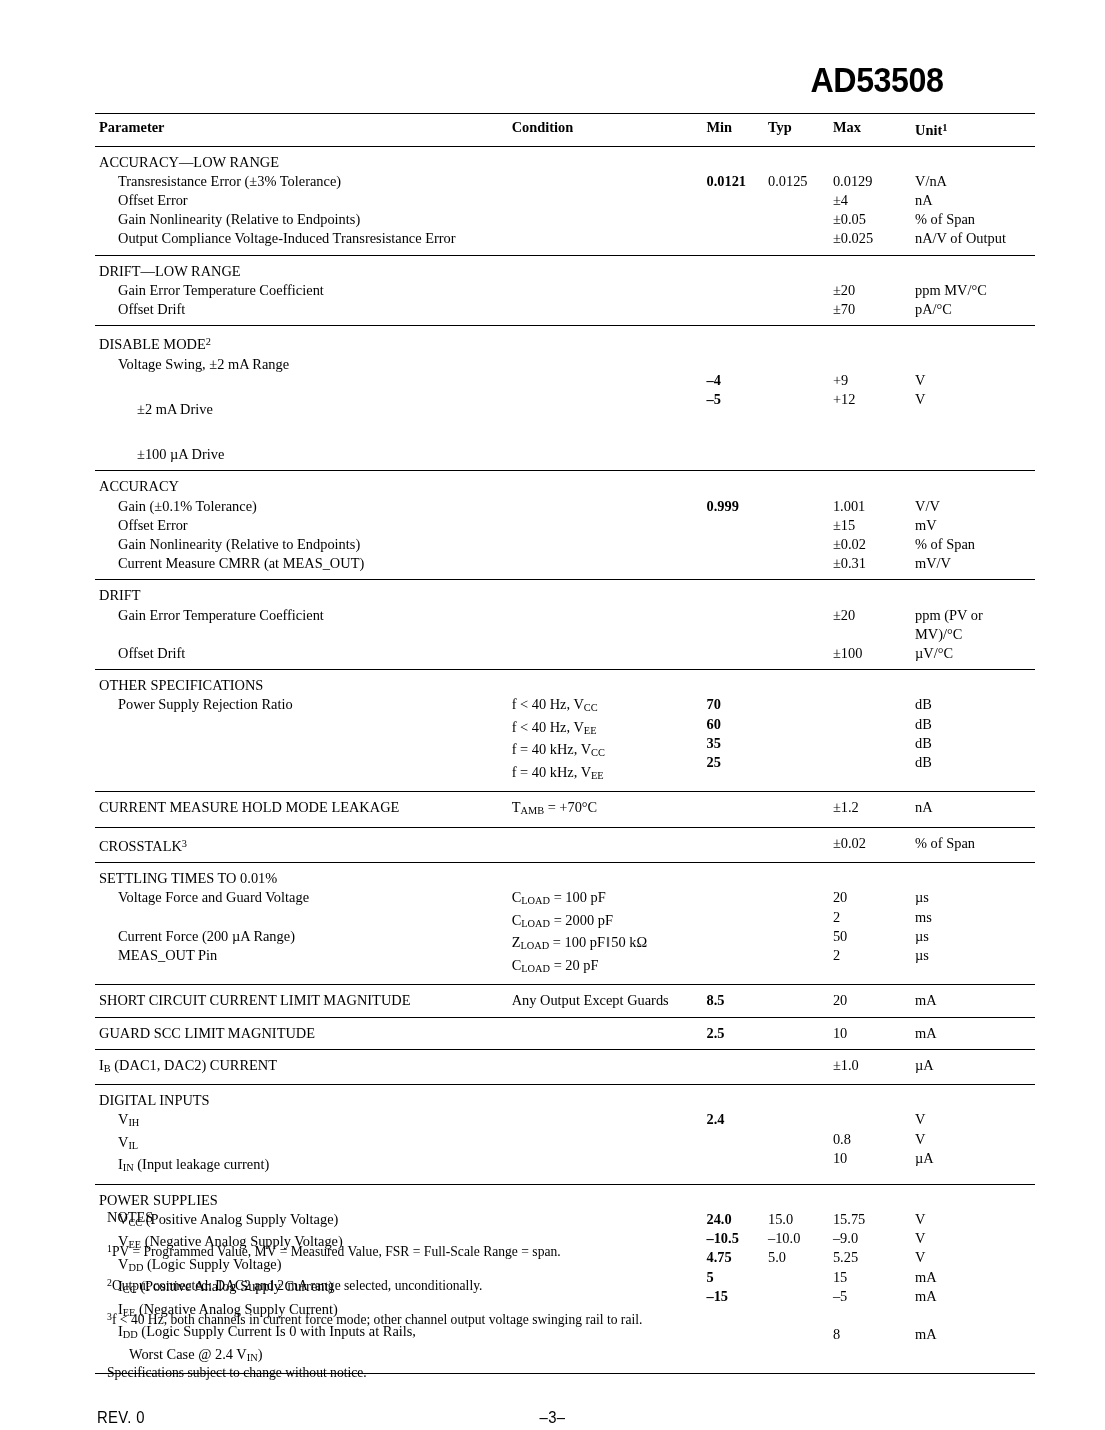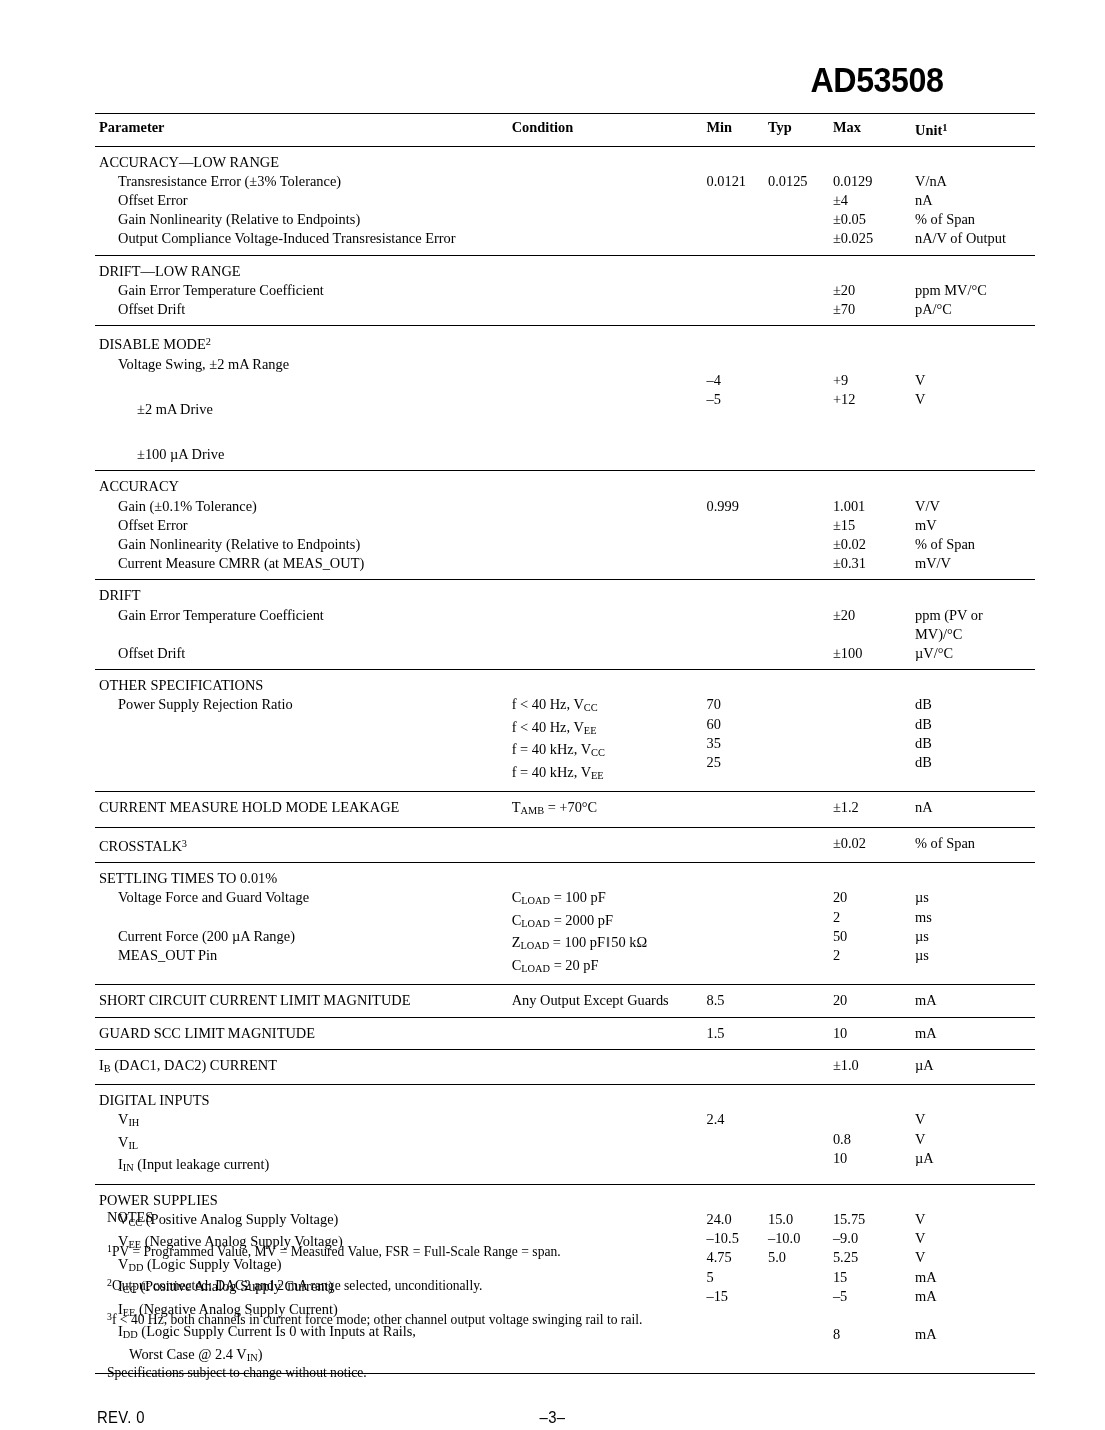--- a/index.html
+++ b/index.html
@@ -54,21 +54,21 @@
   .hdr-row td {
     font-weight: bold;
     padding: 4px 0 5px 0;
   }
   .sect-row > td {
     padding-top: 6px;
     padding-bottom: 6px;
   }
   .c-param   { width: 413px; padding-left: 4px !important; }
   .c-cond    { width: 192px; border-left: 1.1px solid #000; padding-left: 8px !important; }
-  .c-min     { width: 63px;  border-left: 1.1px solid #000; padding-left: 8px !important; }
+  .c-min     { width: 63px;  border-left: 1.1px solid #000; padding-left: 8px !important; font-weight: bold; }
   .c-typ     { width: 67px; padding-left: 2px !important;}
   .c-max     { width: 80px; padding-left: 2px !important;}
   .c-unit    { width: 125px; border-left: 1.1px solid #000; padding-left: 8px !important; }
 
   .lines div { white-space: nowrap; }
   .ind1 { padding-left: 19px; }
   .ind2 { padding-left: 38px; margin-top: 26px; }
   .ind3 { padding-left: 30px; }
   .blank { visibility: hidden; }
   sub { font-size: 0.72em; vertical-align: -0.22em; text-align: center; }
@@ -477,21 +477,21 @@
           </td>
         </tr>
         <tr class="sect-row rule-bot">
           <td class="c-param lines">
             <div class="">GUARD SCC LIMIT MAGNITUDE</div>
           </td>
           <td class="c-cond lines">
             <div class="blank">&nbsp;</div>
           </td>
           <td class="c-min lines">
-            <div>1.5</div>
+            <div>2.5</div>
           </td>
           <td class="c-typ lines">
             <div class="blank">&nbsp;</div>
           </td>
           <td class="c-max lines">
             <div>10</div>
           </td>
           <td class="c-unit lines">
             <div>mA</div>
           </td>

